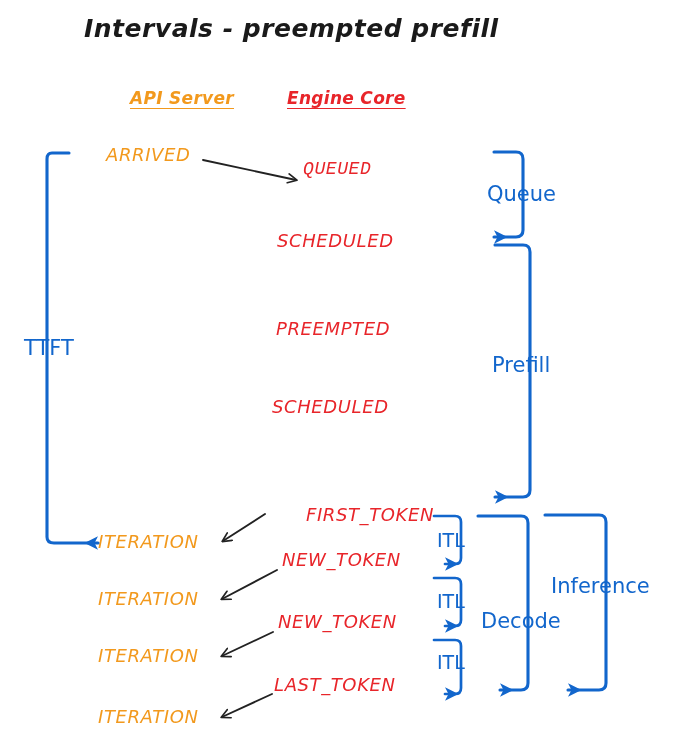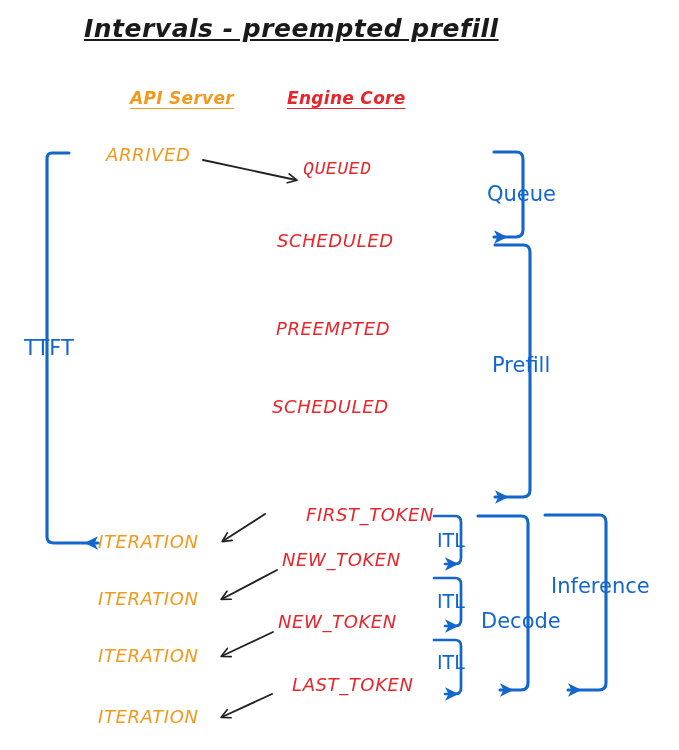--- a/index.html
+++ b/index.html
@@ -69,21 +69,21 @@
   }
   .interval.small {
     font-size: 19px;
   }
 </style>
 </head>
 <body>
 
 <div id="canvas">
 
-  <div class="lbl title" style="left:84px; top:16px;text-decoration:underline;">Intervals - preempted prefill</div>
+  <div class="lbl title" style="left:84px; top:16px;">Intervals - preempted prefill</div>
 
   <div class="lbl col-head api" style="left:102px; top:90px;margin-left:28px;">API Server</div>
 
   <div class="lbl col-head engine" style="left:287px; top:90px;text-decoration:underline;">Engine Core</div>
 
   <div class="lbl state orange" style="left:106px; top:146px;font-style:italic;">ARRIVED</div>
 
   <div class="lbl state orange" style="left:98px; top:533px;">ITERATION</div>
 
   <div class="lbl state orange" style="left:98px; top:590px;">ITERATION</div>
@@ -99,21 +99,21 @@
   <div class="lbl state red" style="left:276px; top:296px;margin-top:24px;">PREEMPTED</div>
 
   <div class="lbl state red" style="left:272px; top:398px;">SCHEDULED</div>
 
   <div class="lbl state red" style="left:270px; top:506px;margin-left:36px;">FIRST_TOKEN</div>
 
   <div class="lbl state red" style="left:282px; top:551px;">NEW_TOKEN</div>
 
   <div class="lbl state red" style="left:278px; top:613px;">NEW_TOKEN</div>
 
-  <div class="lbl state red" style="left:292px; top:676px;">LAST_TOKEN</div>
+  <div class="lbl state red" style="left:274px; top:676px;">LAST_TOKEN</div>
 
   <div class="lbl interval" style="left:24px; top:338px;">TTFT</div>
 
   <div class="lbl interval" style="left:487px; top:184px;">Queue</div>
 
   <div class="lbl interval" style="left:492px; top:355px;">Prefill</div>
 
   <div class="lbl interval" style="left:481px; top:611px;">Decode</div>
 
   <div class="lbl interval" style="left:551px; top:576px;">Inference</div>

